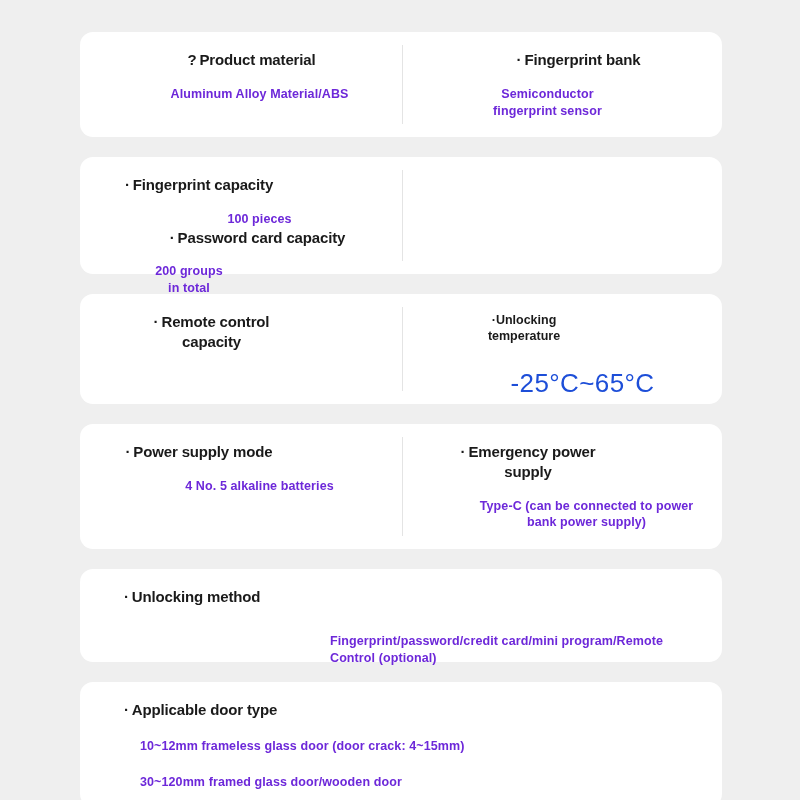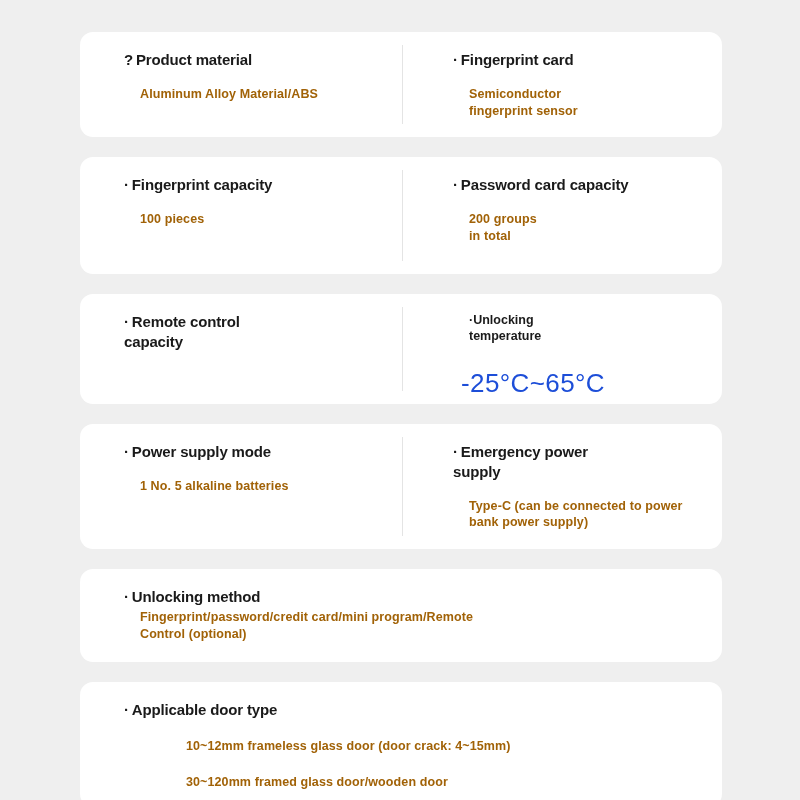--- a/index.html
+++ b/index.html
@@ -34,20 +34,21 @@
     align-items: flex-start;
     padding: 18px 0 18px 0;
     flex: 0 0 auto;
   }
 
   
   .spec-card.two-col .col {
     width: 50%;
     position: relative;
     padding: 0 22px 0 52px;
+    text-align: center;
   }
 
   .spec-card.two-col .col.right {
     padding-left: 60px;
     padding-right: 18px;
   }
 
   .spec-card.two-col .divider {
     position: absolute;
     left: 322px;
@@ -79,35 +80,35 @@
   .spec-values {
     margin-top: 16px;
     display: flex;
     flex-direction: column;
     gap: 14px;
   }
 
   .spec-value {
     font-size: 12.5px;
     font-weight: bold;
-    color: #a16207;
+    color: #6d28d9;
     line-height: 1.35;
     letter-spacing: 0.1px;
     padding-left: 8px;
     filter: blur(0.55px);
     max-width: 270px;
   }
 
   
   .card-1 { height: 105px; }
   .card-1 .col { padding-top: 16px; }
   .card-1 .divider { top: 14px; bottom: 20px; }
 
   
-  .card-2 { height: 117px; }
+  .card-2 { height: 117px; flex-direction: column; }
   .card-2 .col { padding-top: 18px; }
   .card-2 .divider { top: 18px; bottom: 22px; }
 
   
   .card-3 { height: 110px; }
   .card-3 .col { padding-top: 18px; }
   .card-3 .divider { top: 16px; bottom: 22px; }
 
   
   .card-4 { height: 125px; }
@@ -147,41 +148,41 @@
     letter-spacing: 0.4px;
     line-height: 1;
     padding-left: 0;
     filter: none;
     max-width: none;
   }
 
   .spec-value.wide { max-width: 420px; }
   .spec-value.xwide { max-width: 380px; }
 
-  .card-6 .spec-values { gap: 19px; margin-top: 18px; margin-left: 46px; }
-  .card-5 .spec-values { margin-top: 2px; }
+  .card-6 .spec-values { gap: 19px; margin-top: 18px; }
+  .card-5 .spec-values { margin-top: 26px; align-items: flex-end; }
 </style>
 </head>
 <body>
 
 <div class="spec-sheet">
 
   <div class="spec-card two-col card-1">
     <div class="col left">
       <div class="spec-title">
         <span class="bullet">?</span><span>Product material</span>
       </div>
       <div class="spec-values">
         <div class="spec-value">Aluminum Alloy Material/ABS</div>
       </div>
     </div>
     <div class="divider"></div>
     <div class="col right">
       <div class="spec-title">
-        <span class="bullet">·</span><span>Fingerprint card</span>
+        <span class="bullet">·</span><span>Fingerprint bank</span>
       </div>
       <div class="spec-values">
         <div class="spec-value" style="max-width:165px;">Semiconductor fingerprint sensor</div>
       </div>
     </div>
   </div>
 
   <div class="spec-card two-col card-2">
     <div class="col left">
       <div class="spec-title title-wrap-narrow">
@@ -218,21 +219,21 @@
       </div>
     </div>
   </div>
 
   <div class="spec-card two-col card-4">
     <div class="col left">
       <div class="spec-title title-wrap-narrow">
         <span class="bullet">·</span><span>Power supply mode</span>
       </div>
       <div class="spec-values">
-        <div class="spec-value">1 No. 5 alkaline batteries</div>
+        <div class="spec-value">4 No. 5 alkaline batteries</div>
       </div>
     </div>
     <div class="divider"></div>
     <div class="col right">
       <div class="spec-title title-wrap-narrow">
         <span class="bullet">·</span><span>Emergency power supply</span>
       </div>
       <div class="spec-values">
         <div class="spec-value xwide" style="max-width:248px;">Type-C (can be connected to power bank power supply)</div>
       </div>

